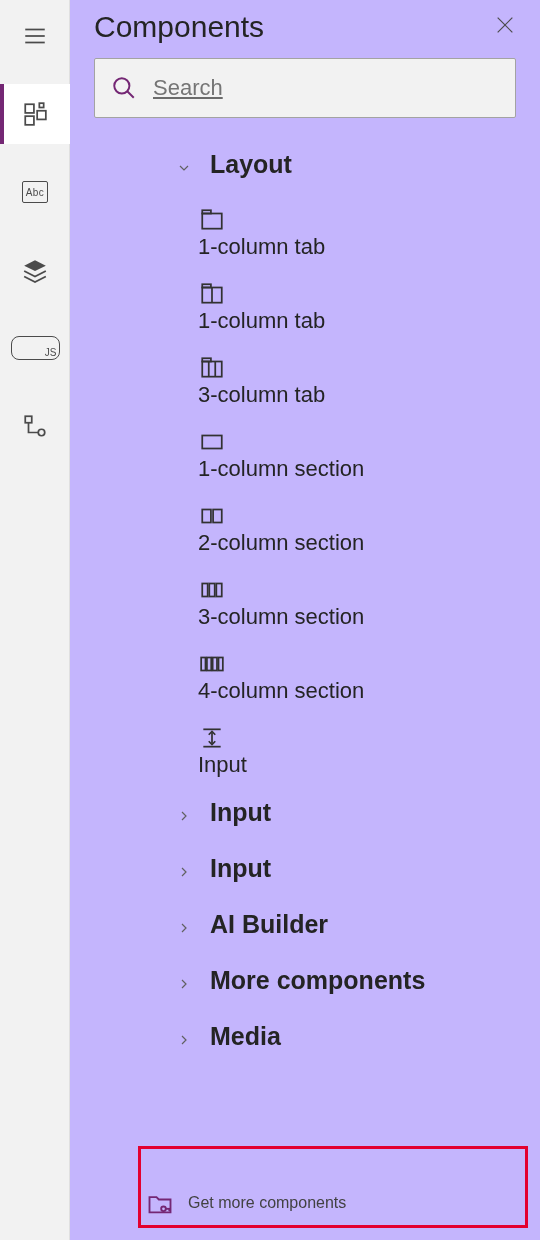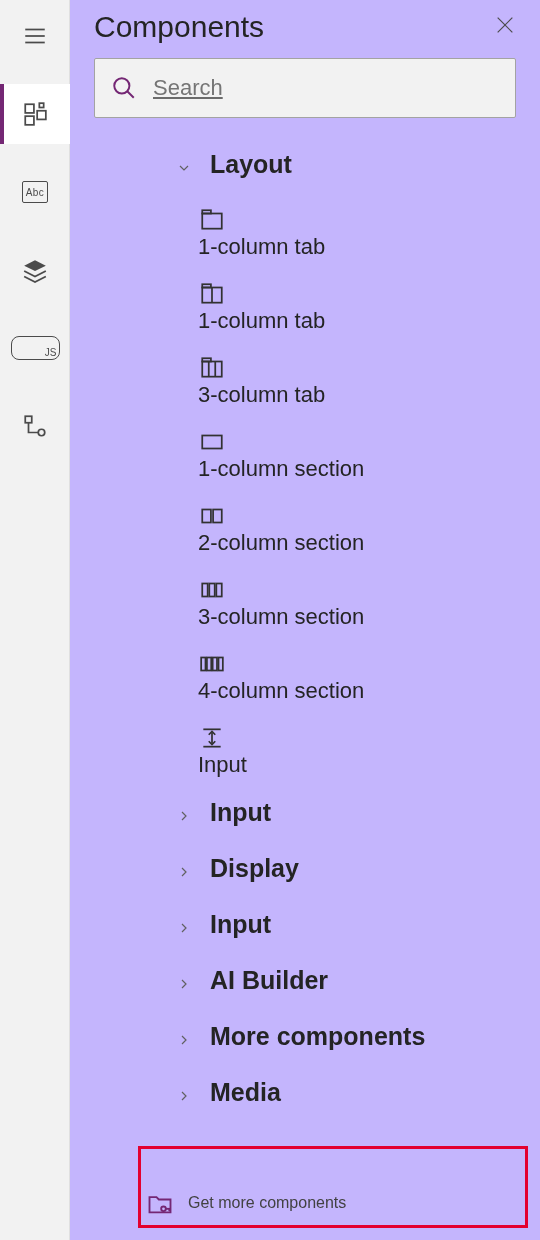--- a/index.html
+++ b/index.html
@@ -325,28 +325,20 @@
 
       <div class="group-row">
         <span class="chev">
           <svg viewBox="0 0 24 24">
               <polyline points="9 6 15 12 9 18"></polyline>
             </svg>
         </span>
         <span class="group-label">Input</span>
       </div>
 
-      <div class="group-row">
-        <span class="chev">
-          <svg viewBox="0 0 24 24">
-              <polyline points="9 6 15 12 9 18"></polyline>
-            </svg>
-        </span>
-        <span class="group-label">Display</span>
-      </div>
 
       <div class="group-row">
         <span class="chev">
           <svg viewBox="0 0 24 24">
               <polyline points="9 6 15 12 9 18"></polyline>
             </svg>
         </span>
         <span class="group-label">Input</span>
       </div>
 

